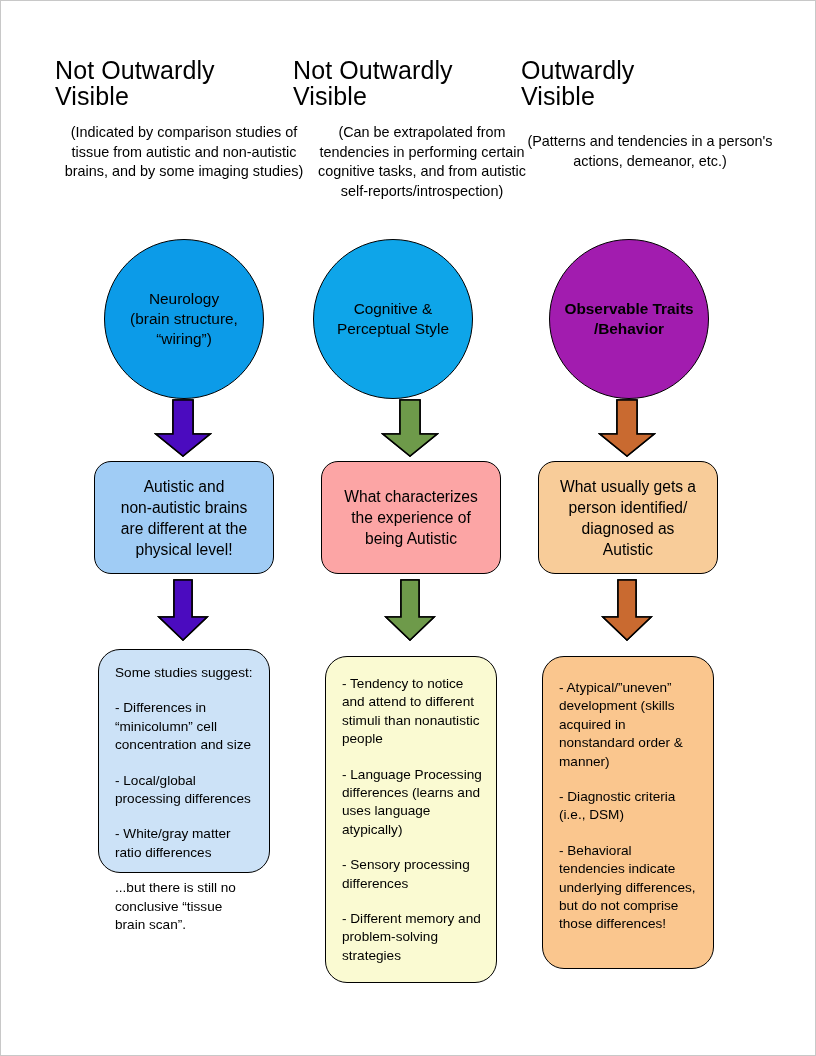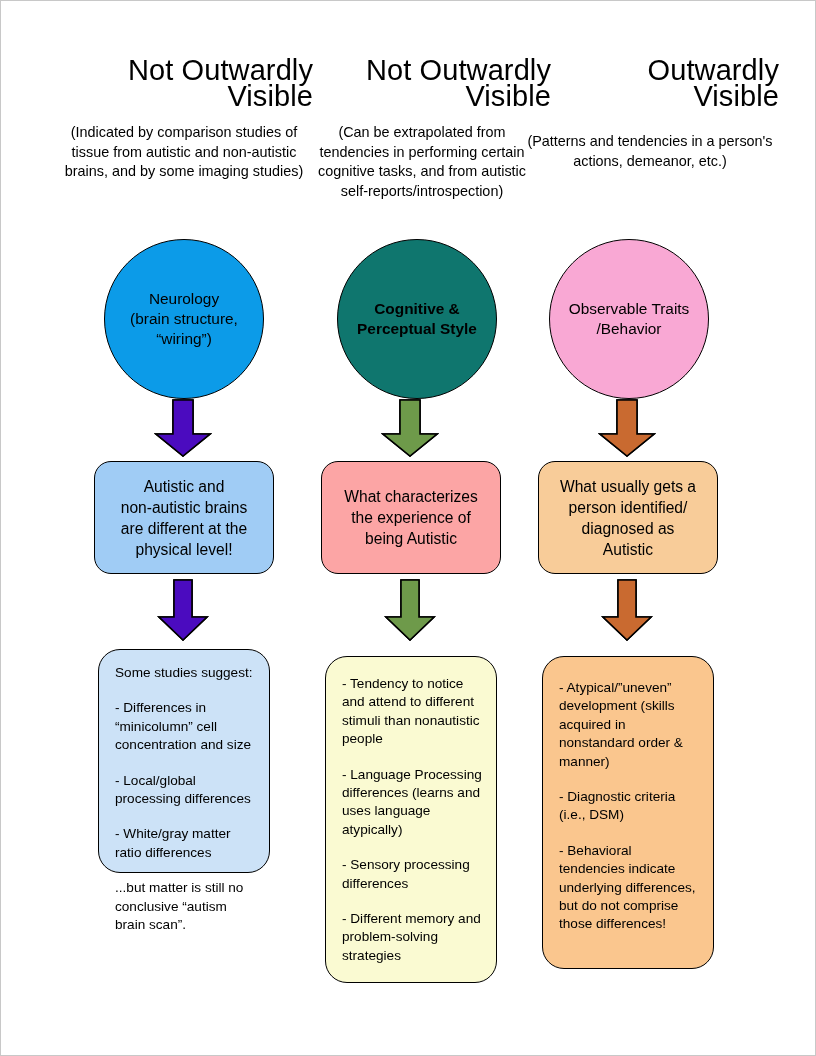--- a/index.html
+++ b/index.html
@@ -29,22 +29,22 @@
   .col-1 { left: 54px; }
   .col-2 { left: 292px; }
   .col-3 { left: 520px; }
 
   
   .col-title {
     position: absolute;
     left: 0;
     width: 258px;
     top: 56px;
-    text-align: right;
-    font-size: 29px;
+    text-align: left;
+    font-size: 25px;
     line-height: 26px;
     letter-spacing: 0.1px;
   }
   .col-sub {
     position: absolute;
     left: 6px;
     width: 246px;
     top: 122px;
     text-align: center;
     font-size: 14.4px;
@@ -64,22 +64,22 @@
     box-sizing: border-box;
     display: flex;
     align-items: center;
     justify-content: center;
     text-align: center;
     font-size: 15.4px;
     line-height: 20px;
   }
   .circle .ctext { padding: 0 10px; }
   .circle-1 { left: 49px;  background: #0C9BE8; }
-  .circle-2 { left: 44px;  background: #0f766e; font-weight: bold; }
-  .circle-3 { left: 28px;  background: #f9a8d4; }
+  .circle-2 { left: 20px;  background: #0ea5e9; }
+  .circle-3 { left: 28px;  background: #a21caf; font-weight: bold; }
 
   
   .arrow {
     position: absolute;
     filter: drop-shadow(0px 0px 0px #000);
   }
   .arrow svg { display: block; }
 
   .arrow-a { top: 398px; }
   .arrow-b { top: 578px; }
@@ -181,21 +181,21 @@
       <svg width="52" height="62" viewBox="0 0 52 62">
         <polygon points="17,1 35,1 35,38 50,38 26,61 2,38 17,38" fill="#4B0BBF" stroke="#000000" stroke-width="1.6"></polygon>
       </svg>
     </div>
 
     <div class="bottombox bottombox-1">
       <p>Some studies suggest:</p>
       <p>- Differences in “minicolumn” cell concentration and size</p>
       <p>- Local/global processing differences</p>
       <p>- White/gray matter ratio differences</p>
-      <p>...but matter is still no conclusive “autism brain scan”.</p>
+      <p>...but there is still no conclusive “tissue brain scan”.</p>
     </div>
   </div>
 
   <div class="col col-2">
     <div class="col-title" style="white-space: pre-line;">Not Outwardly
 Visible</div>
     <div class="col-sub">(Can be extrapolated from tendencies in performing certain cognitive tasks, and from autistic self-reports/introspection)</div>
 
     <div class="circle circle-2">
       <span class="ctext" style="white-space: pre-line;">Cognitive &amp;

